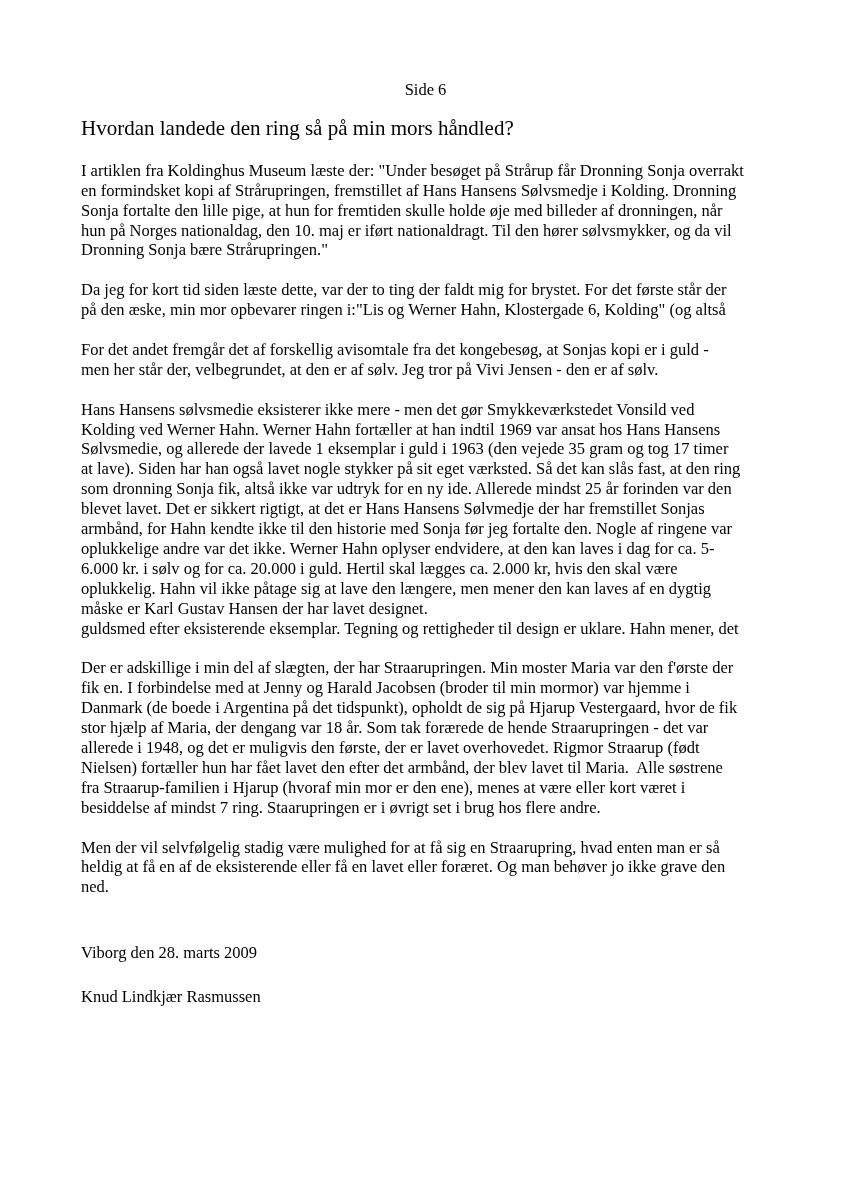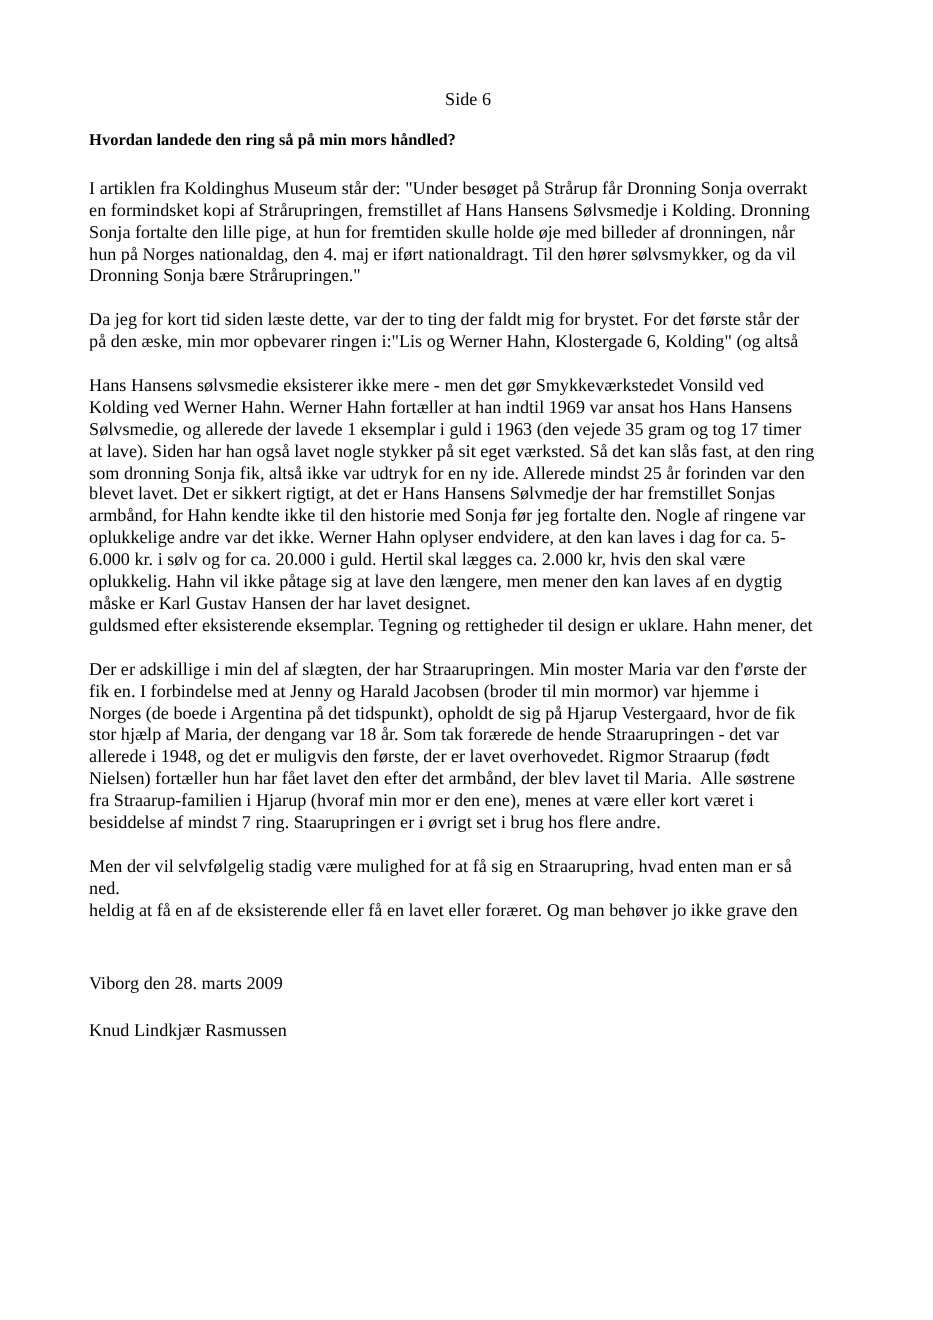--- a/index.html
+++ b/index.html
@@ -21,22 +21,22 @@
     padding: 80px 78px 0 81px;
   }
   .pagenum {
     text-align: center;
     font-size: 16.5px;
     line-height: 19.9px;
     margin-bottom: 19px;
     white-space: pre;
   }
   .heading {
-    font-size: 15px;
-    font-weight: bold;
+    font-size: 21px;
+    font-weight: normal;
     line-height: 19.9px;
     margin: 0 0 22px 0;
     white-space: pre;
   }
   .para {
     margin: 0 0 19.9px 0;
   }
   .line {
     font-size: 16.5px;
     line-height: 19.9px;
@@ -52,62 +52,66 @@
 </head>
 <body>
 
 <div class="page">
 
   <div class="pagenum">Side 6</div>
 
   <div class="heading">Hvordan landede den ring så på min mors håndled?</div>
 
   <div class="para">
-    <div class="line">I artiklen fra Koldinghus Museum står der: "Under besøget på Strårup får Dronning Sonja overrakt</div>
+    <div class="line">I artiklen fra Koldinghus Museum læste der: "Under besøget på Strårup får Dronning Sonja overrakt</div>
     <div class="line">en formindsket kopi af Strårupringen, fremstillet af Hans Hansens Sølvsmedje i Kolding. Dronning</div>
     <div class="line">Sonja fortalte den lille pige, at hun for fremtiden skulle holde øje med billeder af dronningen, når</div>
-    <div class="line">hun på Norges nationaldag, den 4. maj er iført nationaldragt. Til den hører sølvsmykker, og da vil</div>
+    <div class="line">hun på Norges nationaldag, den 10. maj er iført nationaldragt. Til den hører sølvsmykker, og da vil</div>
     <div class="line">Dronning Sonja bære Strårupringen."</div>
   </div>
 
   <div class="para">
     <div class="line">Da jeg for kort tid siden læste dette, var der to ting der faldt mig for brystet. For det første står der</div>
     <div class="line">på den æske, min mor opbevarer ringen i:"Lis og Werner Hahn, Klostergade 6, Kolding" (og altså</div>
   </div>
 
+  <div class="para">
+    <div class="line">For det andet fremgår det af forskellig avisomtale fra det kongebesøg, at Sonjas kopi er i guld -</div>
+    <div class="line">men her står der, velbegrundet, at den er af sølv. Jeg tror på Vivi Jensen - den er af sølv.</div>
+  </div>
 
   <div class="para">
     <div class="line">Hans Hansens sølvsmedie eksisterer ikke mere - men det gør Smykkeværkstedet Vonsild ved</div>
     <div class="line">Kolding ved Werner Hahn. Werner Hahn fortæller at han indtil 1969 var ansat hos Hans Hansens</div>
     <div class="line">Sølvsmedie, og allerede der lavede 1 eksemplar i guld i 1963 (den vejede 35 gram og tog 17 timer</div>
     <div class="line">at lave). Siden har han også lavet nogle stykker på sit eget værksted. Så det kan slås fast, at den ring</div>
     <div class="line">som dronning Sonja fik, altså ikke var udtryk for en ny ide. Allerede mindst 25 år forinden var den</div>
     <div class="line">blevet lavet. Det er sikkert rigtigt, at det er Hans Hansens Sølvmedje der har fremstillet Sonjas</div>
     <div class="line">armbånd, for Hahn kendte ikke til den historie med Sonja før jeg fortalte den. Nogle af ringene var</div>
     <div class="line">oplukkelige andre var det ikke. Werner Hahn oplyser endvidere, at den kan laves i dag for ca. 5-</div>
     <div class="line">6.000 kr. i sølv og for ca. 20.000 i guld. Hertil skal lægges ca. 2.000 kr, hvis den skal være</div>
     <div class="line">oplukkelig. Hahn vil ikke påtage sig at lave den længere, men mener den kan laves af en dygtig</div>
     <div class="line">måske er Karl Gustav Hansen der har lavet designet.</div>
     <div class="line">guldsmed efter eksisterende eksemplar. Tegning og rettigheder til design er uklare. Hahn mener, det</div>
   </div>
 
   <div class="para">
     <div class="line">Der er adskillige i min del af slægten, der har Straarupringen. Min moster Maria var den f'ørste der</div>
     <div class="line">fik en. I forbindelse med at Jenny og Harald Jacobsen (broder til min mormor) var hjemme i</div>
-    <div class="line">Norges (de boede i Argentina på det tidspunkt), opholdt de sig på Hjarup Vestergaard, hvor de fik</div>
+    <div class="line">Danmark (de boede i Argentina på det tidspunkt), opholdt de sig på Hjarup Vestergaard, hvor de fik</div>
     <div class="line">stor hjælp af Maria, der dengang var 18 år. Som tak forærede de hende Straarupringen - det var</div>
     <div class="line">allerede i 1948, og det er muligvis den første, der er lavet overhovedet. Rigmor Straarup (født</div>
     <div class="line">Nielsen) fortæller hun har fået lavet den efter det armbånd, der blev lavet til Maria.  Alle søstrene</div>
     <div class="line">fra Straarup-familien i Hjarup (hvoraf min mor er den ene), menes at være eller kort været i</div>
     <div class="line">besiddelse af mindst 7 ring. Staarupringen er i øvrigt set i brug hos flere andre.</div>
   </div>
 
   <div class="para">
     <div class="line">Men der vil selvfølgelig stadig være mulighed for at få sig en Straarupring, hvad enten man er så</div>
+    <div class="line">heldig at få en af de eksisterende eller få en lavet eller foræret. Og man behøver jo ikke grave den</div>
     <div class="line">ned.</div>
-    <div class="line">heldig at få en af de eksisterende eller få en lavet eller foræret. Og man behøver jo ikke grave den</div>
   </div>
 
   <div class="line dateline">Viborg den 28. marts 2009</div>
 
   <div class="line signature">Knud Lindkjær Rasmussen</div>
 
 </div>
 
 </body></html>

